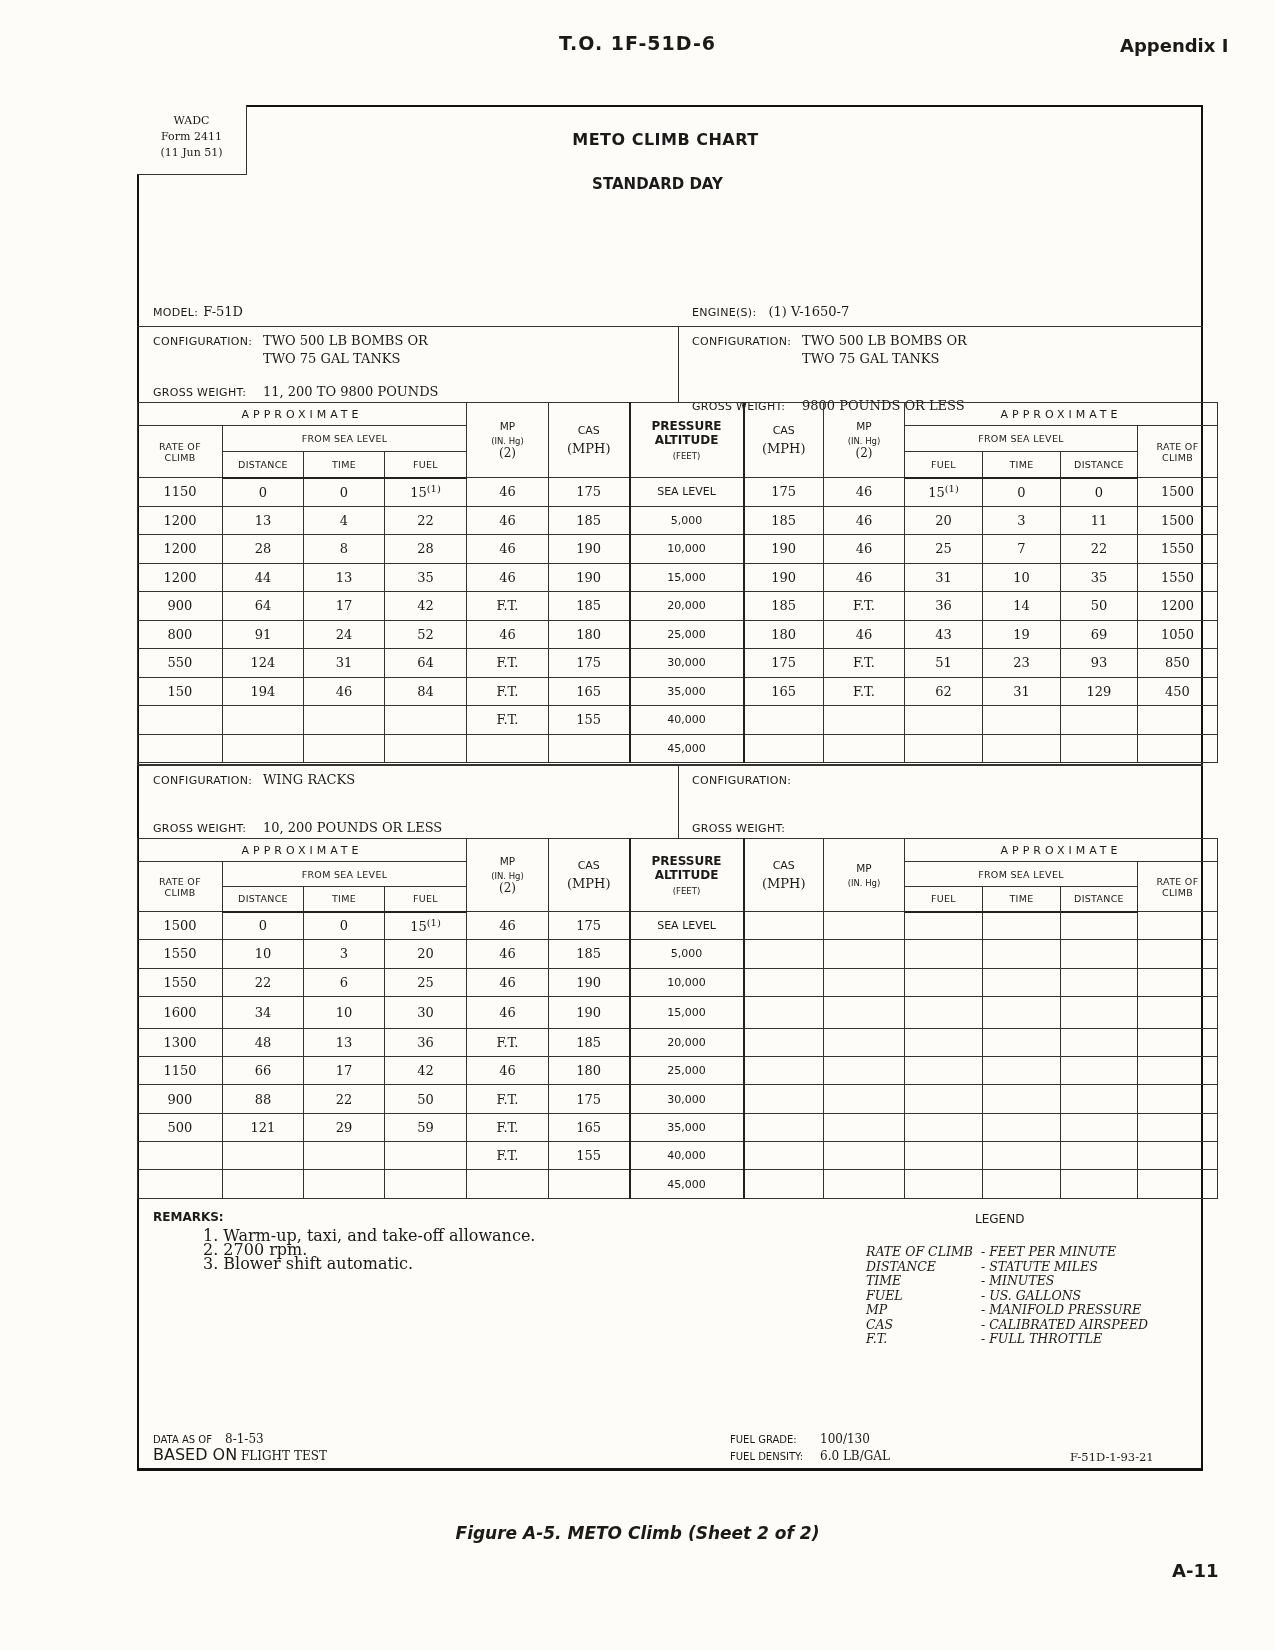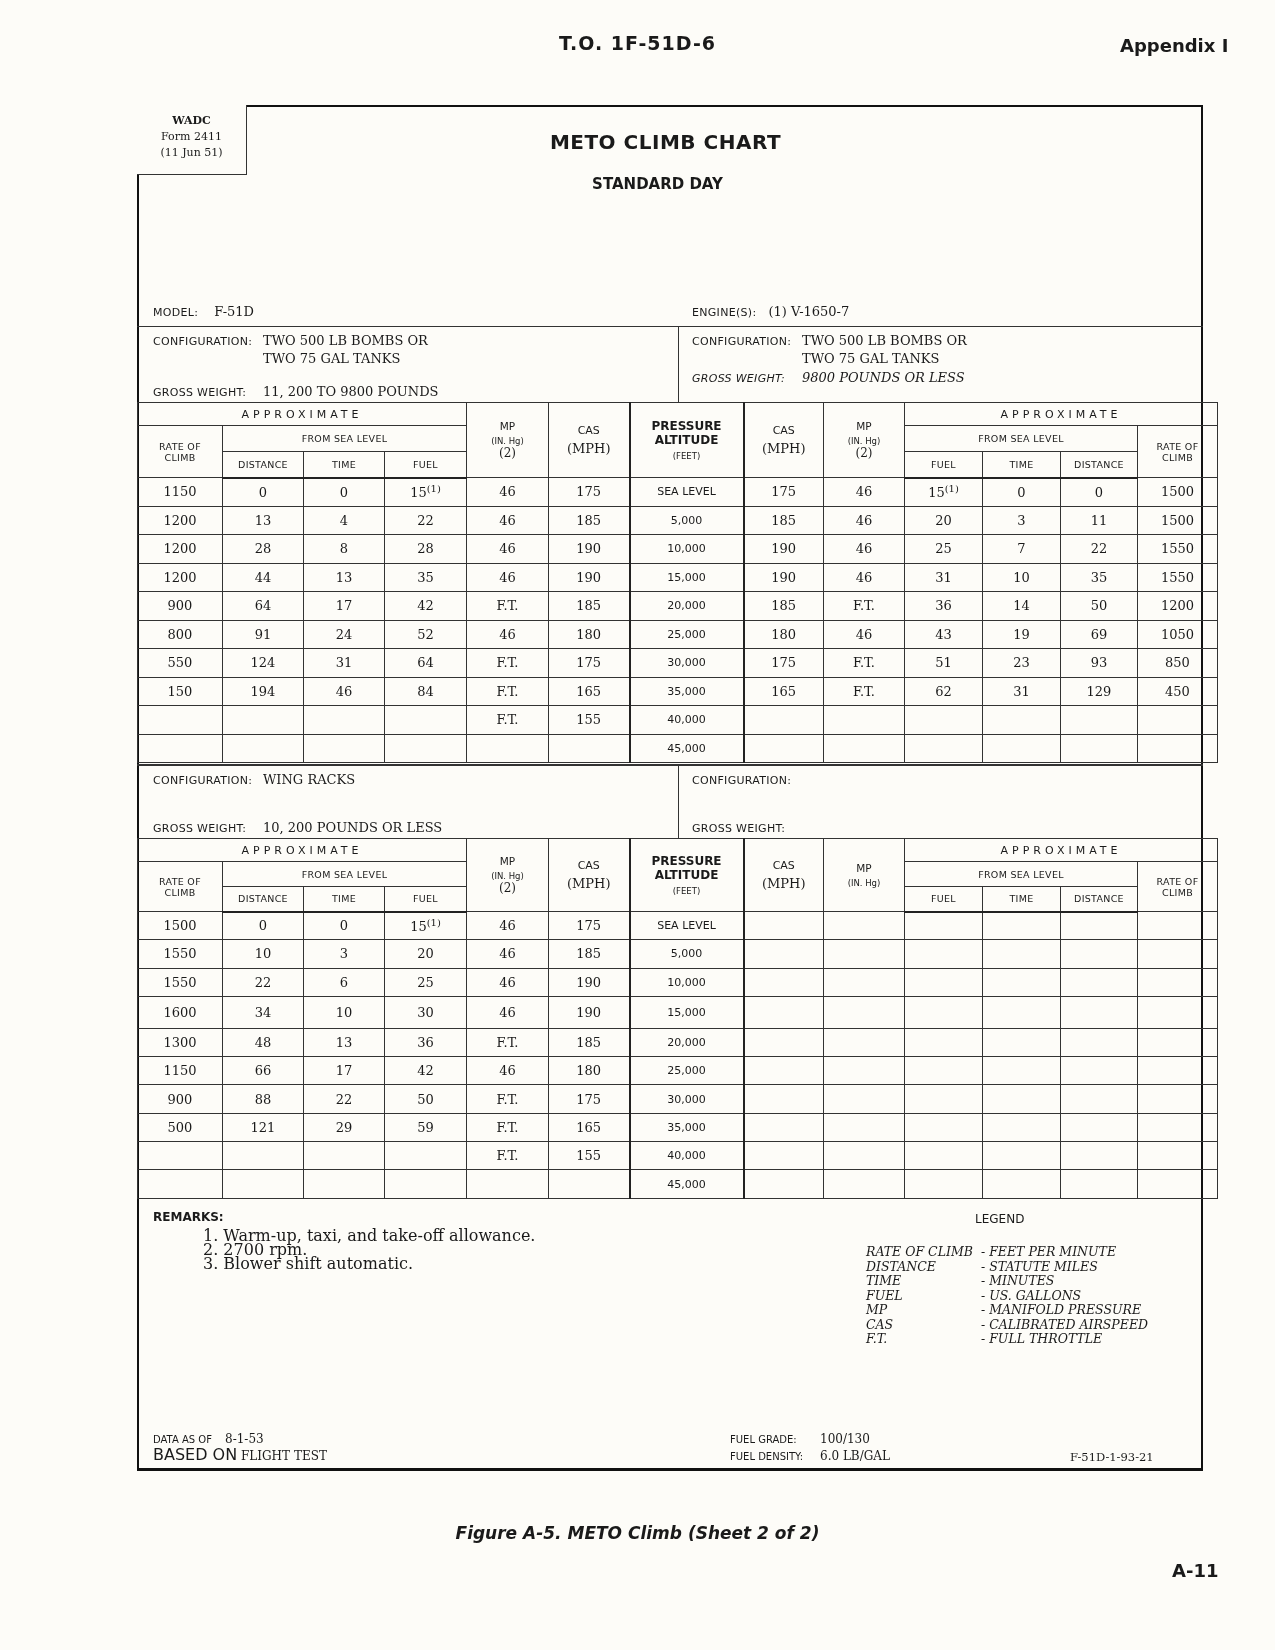--- a/index.html
+++ b/index.html
@@ -4,21 +4,21 @@
 <style>
   html, body { margin:0; padding:0; }
   body { width:1275px; height:1650px; background:#fdfcf8; position:relative; overflow:hidden; color:#1a1a1a; }
   .sans { font-family:"DejaVu Sans", "Liberation Sans", sans-serif; }
   .serif { font-family:"DejaVu Serif", "Liberation Serif", serif; }
   .abs { position:absolute; }
   .hdr-to { left:0; width:1275px; top:32px; text-align:center; font-size:19px; font-weight:bold; letter-spacing:1px; }
   .hdr-app { left:1120px; top:35px; font-size:18px; font-weight:bold; }
   .frame { left:137px; top:105px; width:1066px; height:1366px; border:2px solid #111; border-bottom-width:3px; box-sizing:border-box; }
   .formbox { left:137px; top:105px; width:110px; height:70px; border:1.5px solid #333; border-top:none; border-left:none; box-sizing:border-box; text-align:center; font-size:11px; line-height:16px; padding-top:8px; background:#fdfcf8; }
-  .title { left:0; width:1275px; top:130px; text-align:center; font-size:20px; font-weight:bold; letter-spacing:0.5px; padding-left:56px; box-sizing:border-box; }
+  .title { left:0; width:1275px; top:130px; text-align:center; font-size:16px; font-weight:bold; letter-spacing:0.5px; padding-left:56px; box-sizing:border-box; }
   .subtitle { left:0; width:1275px; top:175px; text-align:center; font-size:15px; font-weight:bold; padding-left:40px; box-sizing:border-box; }
   .lbl { font-size:11px; letter-spacing:0.3px; }
   .val { font-size:13px; }
   .hline { height:0; border-top:1.5px solid #333; }
   .vline { width:0; border-left:1.5px solid #333; }
   table.climb { position:absolute; border-collapse:collapse; table-layout:fixed; }
   table.climb td { border:1.3px solid #333; text-align:center; padding:0; font-size:13px; overflow:hidden; }
   table.climb td.th { font-size:9.5px; letter-spacing:0.3px; }
   table.climb td.approx { font-size:11px; letter-spacing:4px; }
   table.climb td.alt { font-size:11px; }
@@ -33,52 +33,52 @@
   .pageno { left:1172px; top:1560px; font-size:18px; font-weight:bold; }
 </style>
 </head>
 <body>
 
 <div class="abs hdr-to sans">T.O. 1F-51D-6</div>
 <div class="abs hdr-app sans">Appendix I</div>
 
 <div class="abs frame"></div>
 <div class="abs formbox serif">
-  <div style="font-weight:bold">WADC</div>
+  <div style="font-weight:normal">WADC</div>
   <div>Form 2411</div>
   <div>(11 Jun 51)</div>
 </div>
 
 <div class="abs title sans">METO CLIMB CHART</div>
 <div class="abs subtitle sans">STANDARD DAY</div>
 
 <div class="abs" style="left:153px; top:302px;">
   <span class="sans lbl">MODEL:</span>
-  <span class="serif val" style="margin-left:12px">F-51D</span>
+  <span class="serif val" style="margin-left:1px">F-51D</span>
 </div>
 <div class="abs" style="left:692px; top:302px;">
   <span class="sans lbl">ENGINE(S):</span>
   <span class="serif val" style="margin-left:8px">(1) V-1650-7</span>
 </div>
 
 <div class="abs hline" style="left:137px; top:326px; width:1066px;"></div>
 <div class="abs vline" style="left:678px; top:326px; height:76px;"></div>
 
 <div class="abs" style="left:153px; top:331px;">
   <span class="sans lbl" style="display:inline-block; width:110px;">CONFIGURATION:</span><span class="serif val">TWO 500 LB BOMBS OR</span><br>
   <span style="display:inline-block; width:110px;"></span><span class="serif val">TWO 75 GAL TANKS</span>
 </div>
 <div class="abs" style="left:153px; top:382px;">
   <span class="sans lbl" style="display:inline-block; width:110px;">GROSS WEIGHT:</span><span class="serif val">11, 200  TO 9800 POUNDS</span>
 </div>
 <div class="abs" style="left:692px; top:331px;">
   <span class="sans lbl" style="display:inline-block; width:110px;">CONFIGURATION:</span><span class="serif val">TWO 500 LB BOMBS OR</span><br>
   <span style="display:inline-block; width:110px;"></span><span class="serif val">TWO 75 GAL TANKS</span>
 </div>
-<div class="abs" style="left:692px; top:368px;font-style:italic;">
+<div class="abs" style="left:692px; top:396px;">
   <span class="sans lbl" style="display:inline-block; width:110px;">GROSS WEIGHT:</span><span class="serif val">9800 POUNDS OR LESS</span>
 </div>
 
 <table class="climb" style="left:137px; top:402px; width:1066px;">
   <colgroup>
     <col style="width:85px">
       <col style="width:81px">
       <col style="width:81px">
       <col style="width:82px">
       <col style="width:82px">

